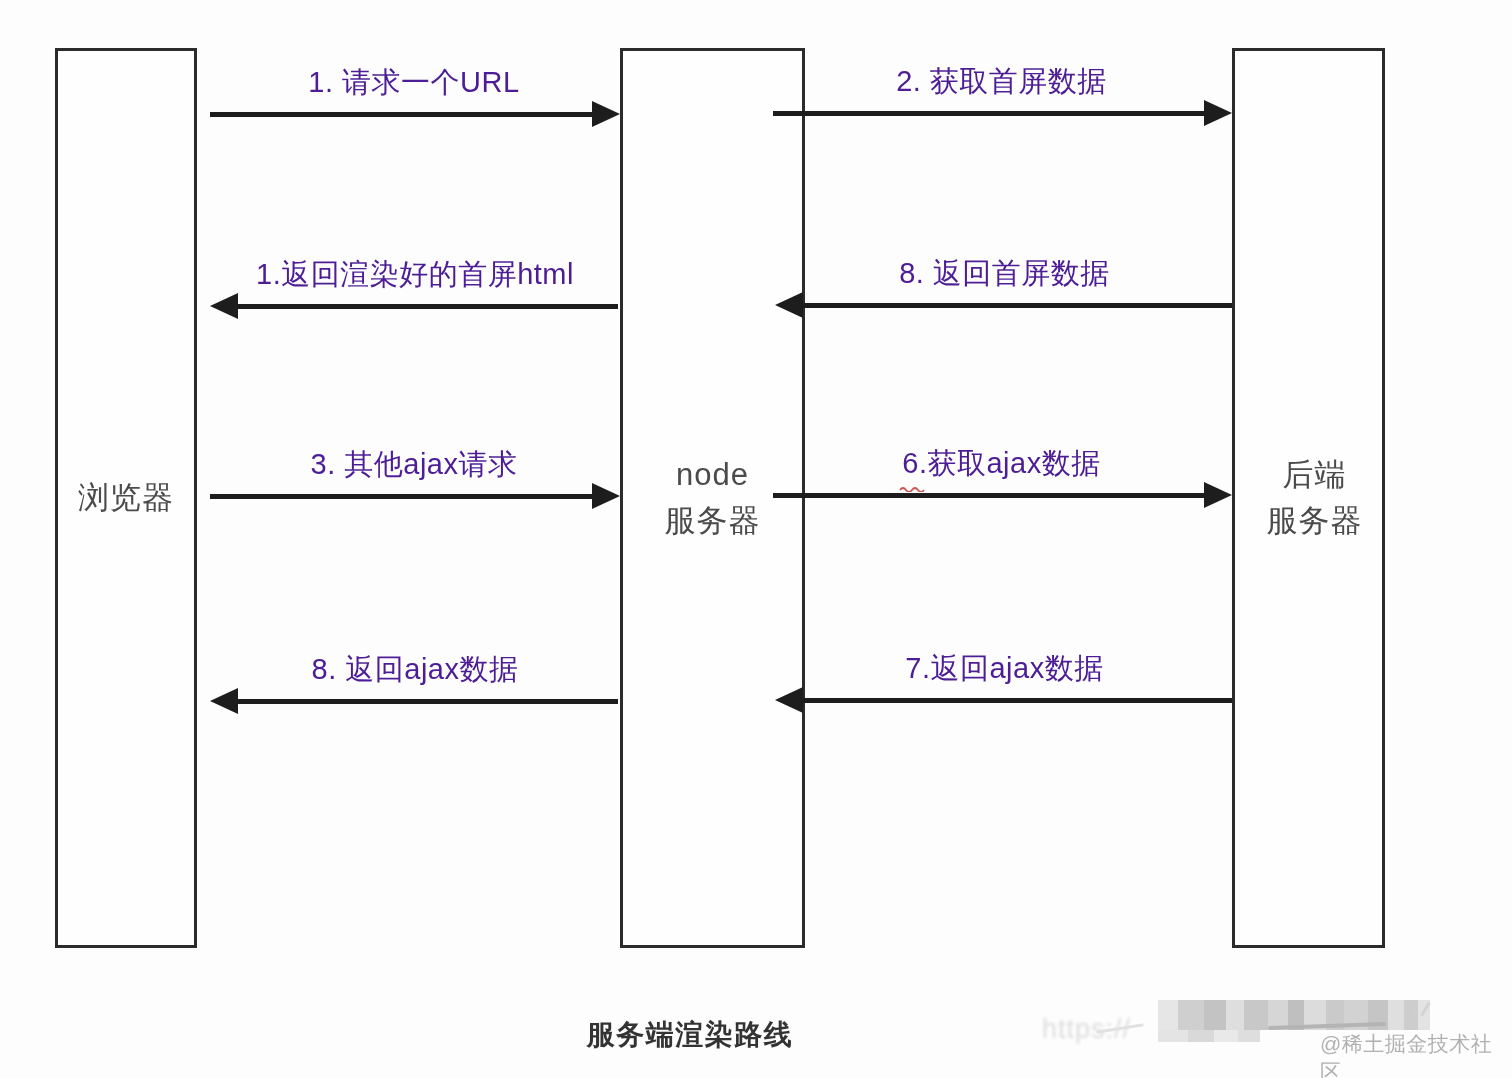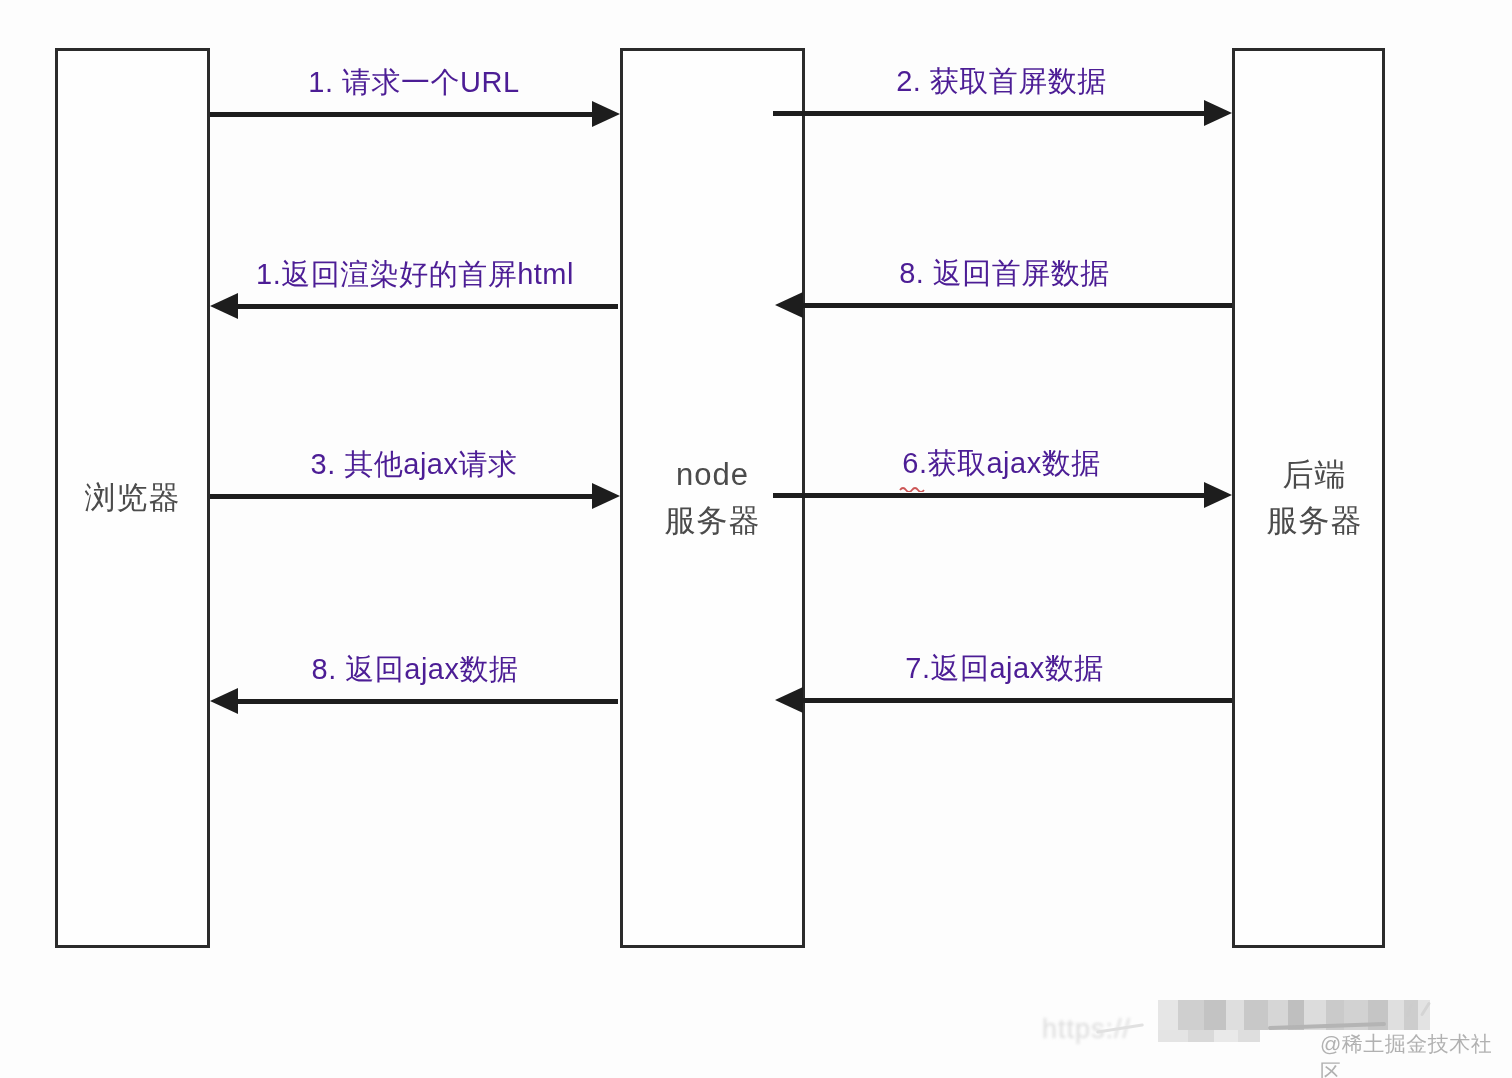--- a/index.html
+++ b/index.html
@@ -6,21 +6,21 @@
   #stage{
     position:relative;width:1512px;height:1078px;background:#fdfdfd;overflow:hidden;
     font-family:"Liberation Sans","DejaVu Sans",sans-serif;color:#3e3e3e;
   }
   
   .box{
     position:absolute;top:48px;height:900px;box-sizing:border-box;
     border:3px solid #2b2b2b;background:#fefefe;
     display:flex;align-items:center;justify-content:center;
   }
-  #box-browser{left:55px;width:155px;justify-content:center;}
+  #box-browser{left:55px;width:142px;justify-content:center;}
   #box-node{left:620px;width:185px;}
   #box-backend{left:1232px;width:153px;padding-left:12px;}
   .box-label{font-size:31px;line-height:1.5;color:#4b4b4b;text-align:center;letter-spacing:1px;}
   .box-label .ln{display:block;}
   
   .arrow{position:absolute;height:0;}
   .arrow .line{position:absolute;top:-2px;height:5px;background:#1d1d1d;}
   .arrow.dir-right .line{left:0;right:23px;}
   .arrow.dir-left  .line{left:23px;right:0;}
   .arrow .head{position:absolute;top:-13px;width:0;height:0;
@@ -138,20 +138,21 @@
     <div class="alabel">7.返回ajax数据</div>
     <div class="line"></div>
     <div class="head"></div>
   </div>
   <div class="arrow dir-left" id="arrow-8">
     <div class="alabel">8. 返回ajax数据</div>
     <div class="line"></div>
     <div class="head"></div>
   </div>
 
+  <div id="caption">服务端渲染路线</div>
 
   <div id="wm-url">https://</div>
   <div id="mosaic">
     <span class="m1"></span>
       <span class="m2"></span>
       <span class="m3"></span>
       <span class="m4"></span>
     <span class="m5"></span>
       <span class="m6"></span>
       <span class="m7"></span>

